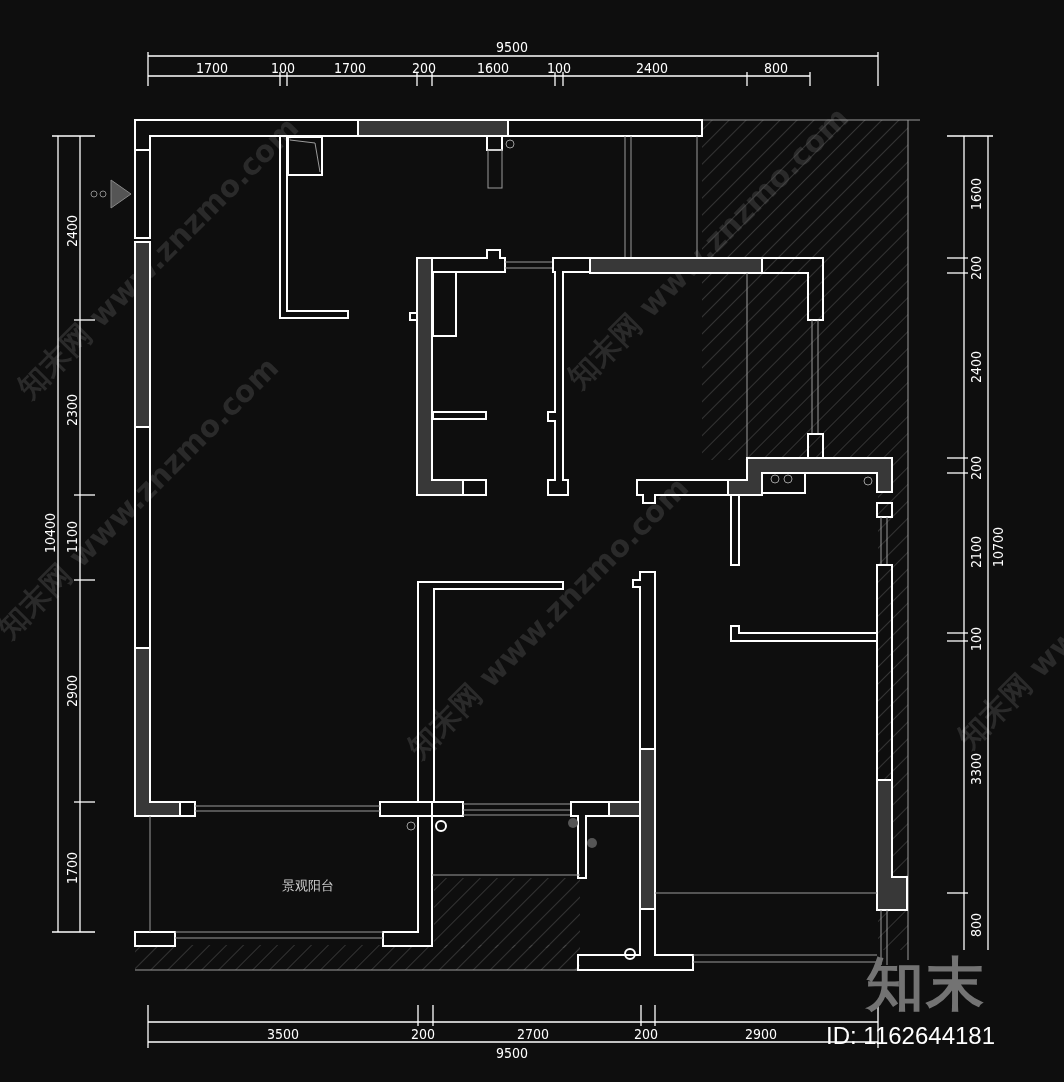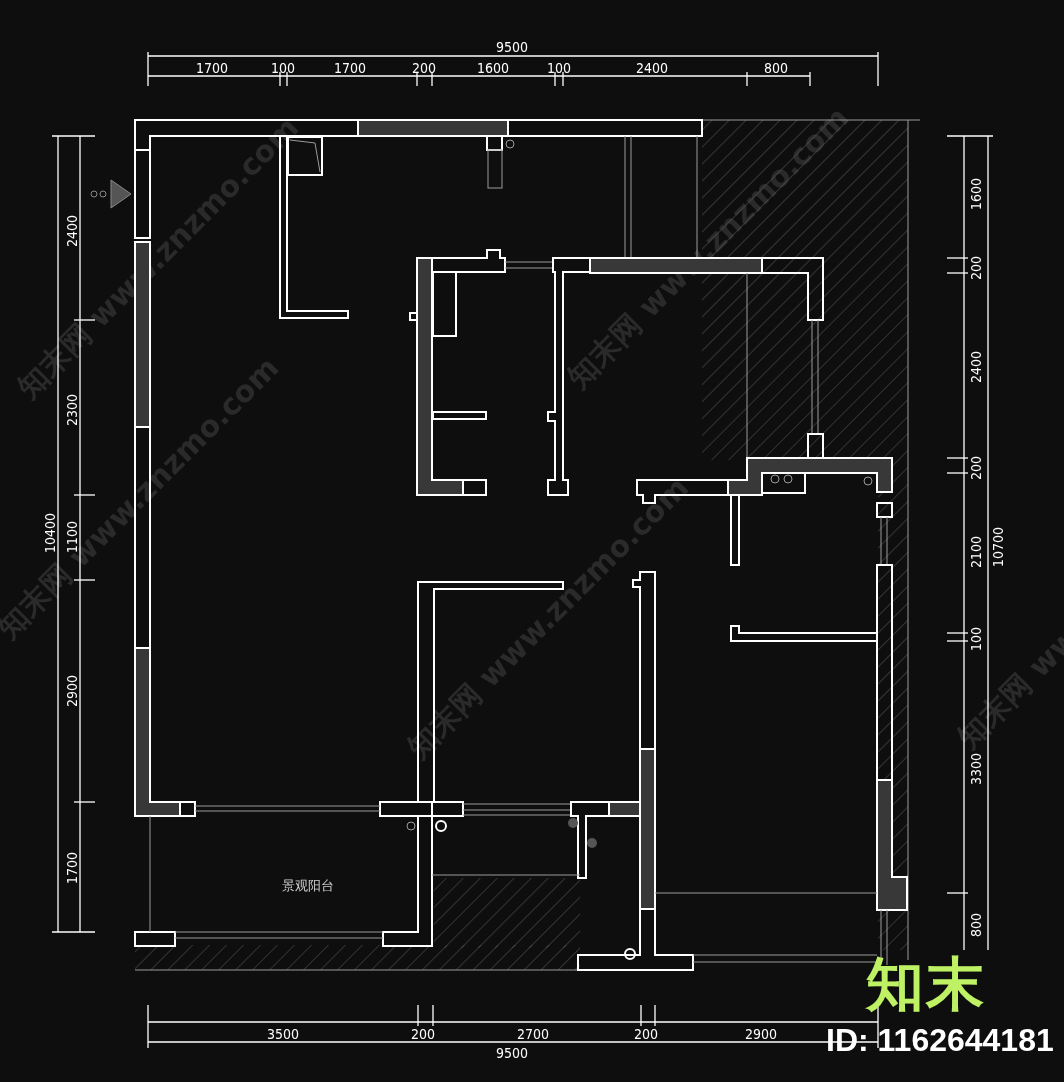--- a/index.html
+++ b/index.html
@@ -5,22 +5,22 @@
     html,body{margin:0;padding:0;background:#0e0e0e;}
     body{width:1064px;height:1082px;position:relative;overflow:hidden;font-family:"Liberation Sans",sans-serif;}
     svg{position:absolute;left:0;top:0;}
     .wall{fill:none;stroke:#ffffff;stroke-width:2;}
     .wallfill{fill:#383838;stroke:#ffffff;stroke-width:2;}
     .thin{fill:none;stroke:#9a9a9a;stroke-width:1;}
     .dim{stroke:#ffffff;stroke-width:1.3;fill:none;}
     .dimtxt{fill:#ffffff;font-family:"DejaVu Sans Condensed","DejaVu Sans",sans-serif;font-size:14px;}
     .wm{fill:#2a2a2a;font-family:"DejaVu Sans",sans-serif;font-size:30px;font-weight:bold;}
     .label{fill:#cfcfcf;font-family:"DejaVu Serif",serif;font-size:13px;}
-    .brand{position:absolute;left:866px;top:946px;color:#bef264;font-size:58px;font-weight:bold;font-family:"DejaVu Sans",sans-serif;letter-spacing:2px;text-align:center;}
-    .id{position:absolute;left:826px;top:1022px;color:#ffffff;font-size:32px;font-weight:bold;font-family:"Liberation Sans",sans-serif;}
+    .brand{position:absolute;left:866px;top:946px;color:#737373;font-size:58px;font-weight:bold;font-family:"DejaVu Sans",sans-serif;letter-spacing:2px;text-align:center;}
+    .id{position:absolute;left:826px;top:1022px;color:#ffffff;font-size:24px;font-weight:normal;font-family:"Liberation Sans",sans-serif;}
   </style>
 </head>
 <body>
 
 <svg width="1064" height="1082" viewBox="0 0 1064 1082">
   <defs>
     <pattern id="hatch" patternUnits="userSpaceOnUse" width="12" height="12" patternTransform="rotate(45)">
       <line x1="0" y1="0" x2="0" y2="12" stroke="#5a5a5a" stroke-width="1"></line>
     </pattern>
   </defs>

